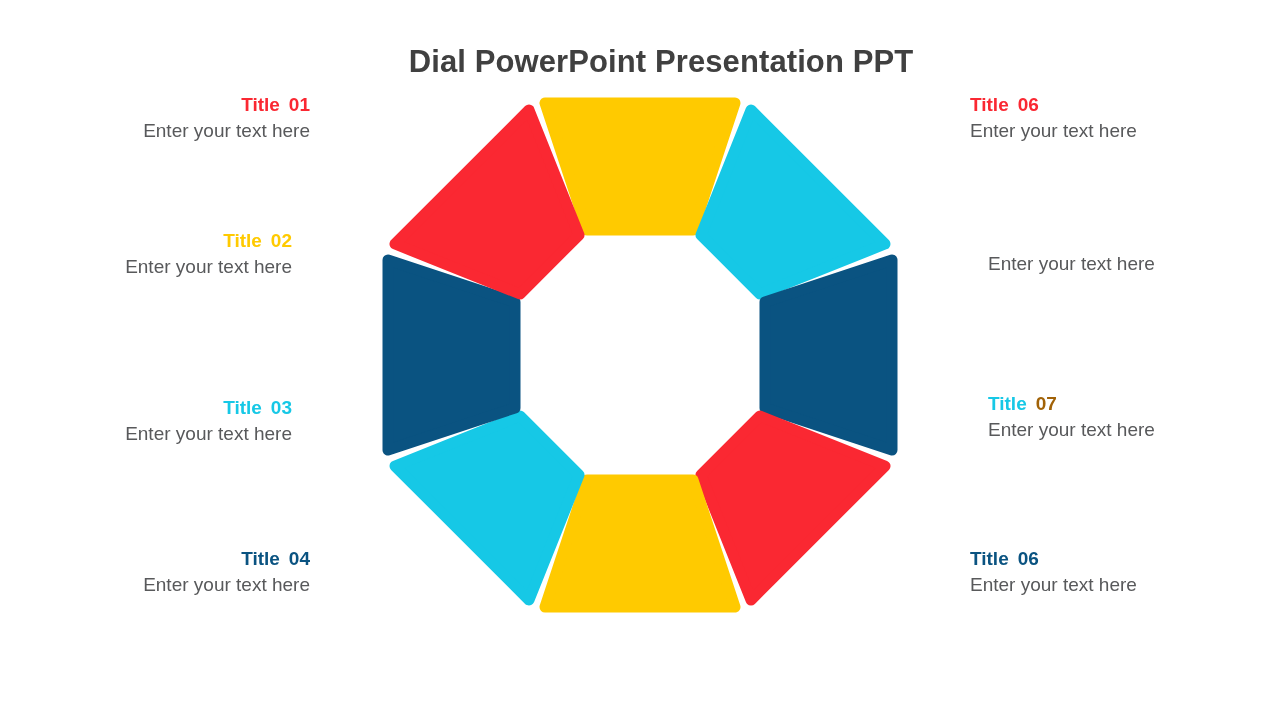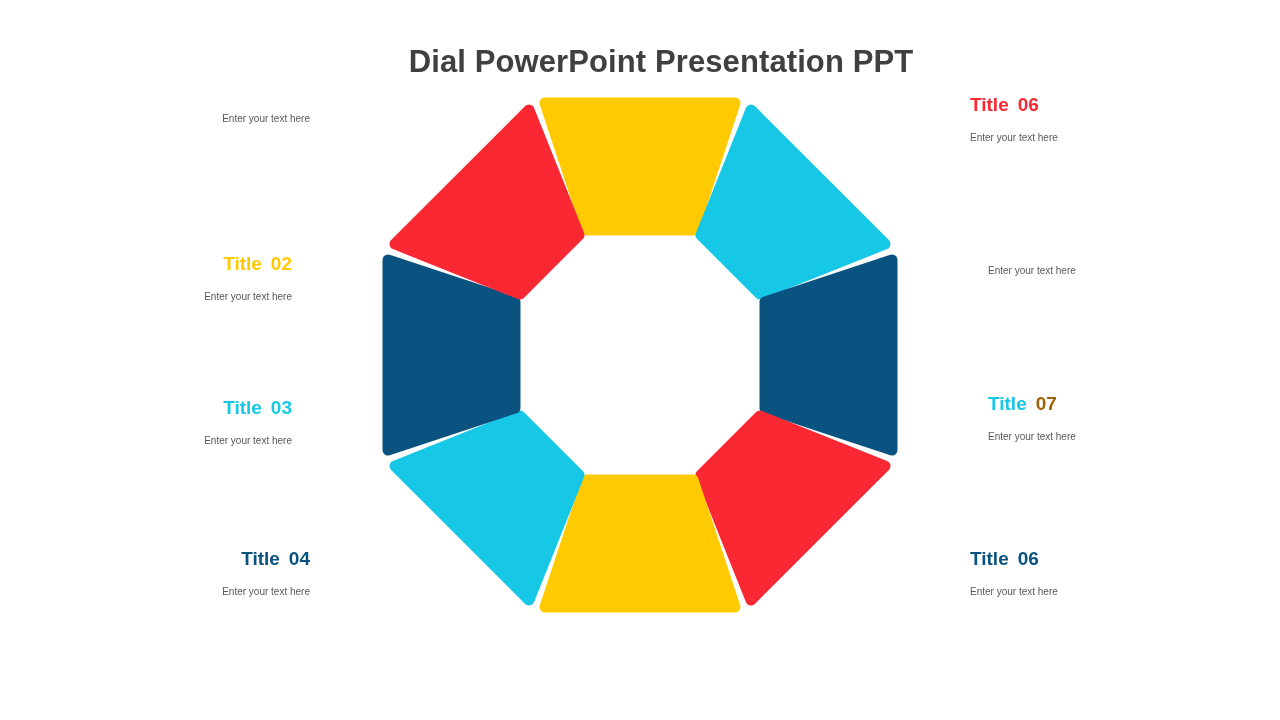--- a/index.html
+++ b/index.html
@@ -63,30 +63,30 @@
   .label-title {
     font-size: 19px;
     font-weight: bold;
     line-height: 1.0;
     margin: 0;
     white-space: nowrap;
   }
   .label-title .num { margin-left: 9px; }
 
   .label-sub {
-    font-size: 10px;
+    font-size: 19px;
     color: #58595b;
     line-height: 1.0;
-    margin-top: 19px;
+    margin-top: 7px;
     white-space: nowrap;
   }
 
   
   #label-01 { left: 20px;  top: 95px;  }
-  #label-02 { left: 2px;   top: 254px; }
+  #label-02 { left: 2px;   top: 231px; }
   #label-03 { left: 2px;   top: 398px; }
   #label-04 { left: 20px;  top: 549px; }
 
   
   #label-05 { left: 970px; top: 95px;  }
   #label-06 { left: 988px; top: 247px; }
   #label-07 { left: 988px; top: 394px; }
   #label-08 { left: 970px; top: 549px; }
 </style>
 </head>
@@ -114,20 +114,23 @@
         <path fill="#16C8E6" stroke="#16C8E6" stroke-width="11" stroke-linejoin="round" d="M 154 510 L 20 376 L 145 326 L 204 385 Z"></path>
 
         <path fill="#0A5381" stroke="#0A5381" stroke-width="11" stroke-linejoin="round" d="M 13 360 L 13 170 L 140 212 L 140 318 Z"></path>
 
         <path fill="#FA2832" stroke="#FA2832" stroke-width="11" stroke-linejoin="round" d="M 20 154 L 154 20 L 204 145 L 145 204 Z"></path>
       </g>
     </svg>
   </div>
 
   <div class="label-block left" id="label-01">
+    <div class="label-title">
+      <span style="color: rgb(250, 40, 50);">Title</span><span class="num" style="color: rgb(250, 40, 50);">01</span>
+    </div>
     <div class="label-sub">Enter your text here</div>
   </div>
 
   <div class="label-block left" id="label-02">
     <div class="label-title">
       <span style="color: rgb(255, 202, 0);">Title</span><span class="num" style="color: rgb(255, 202, 0);">02</span>
     </div>
     <div class="label-sub">Enter your text here</div>
   </div>
 

